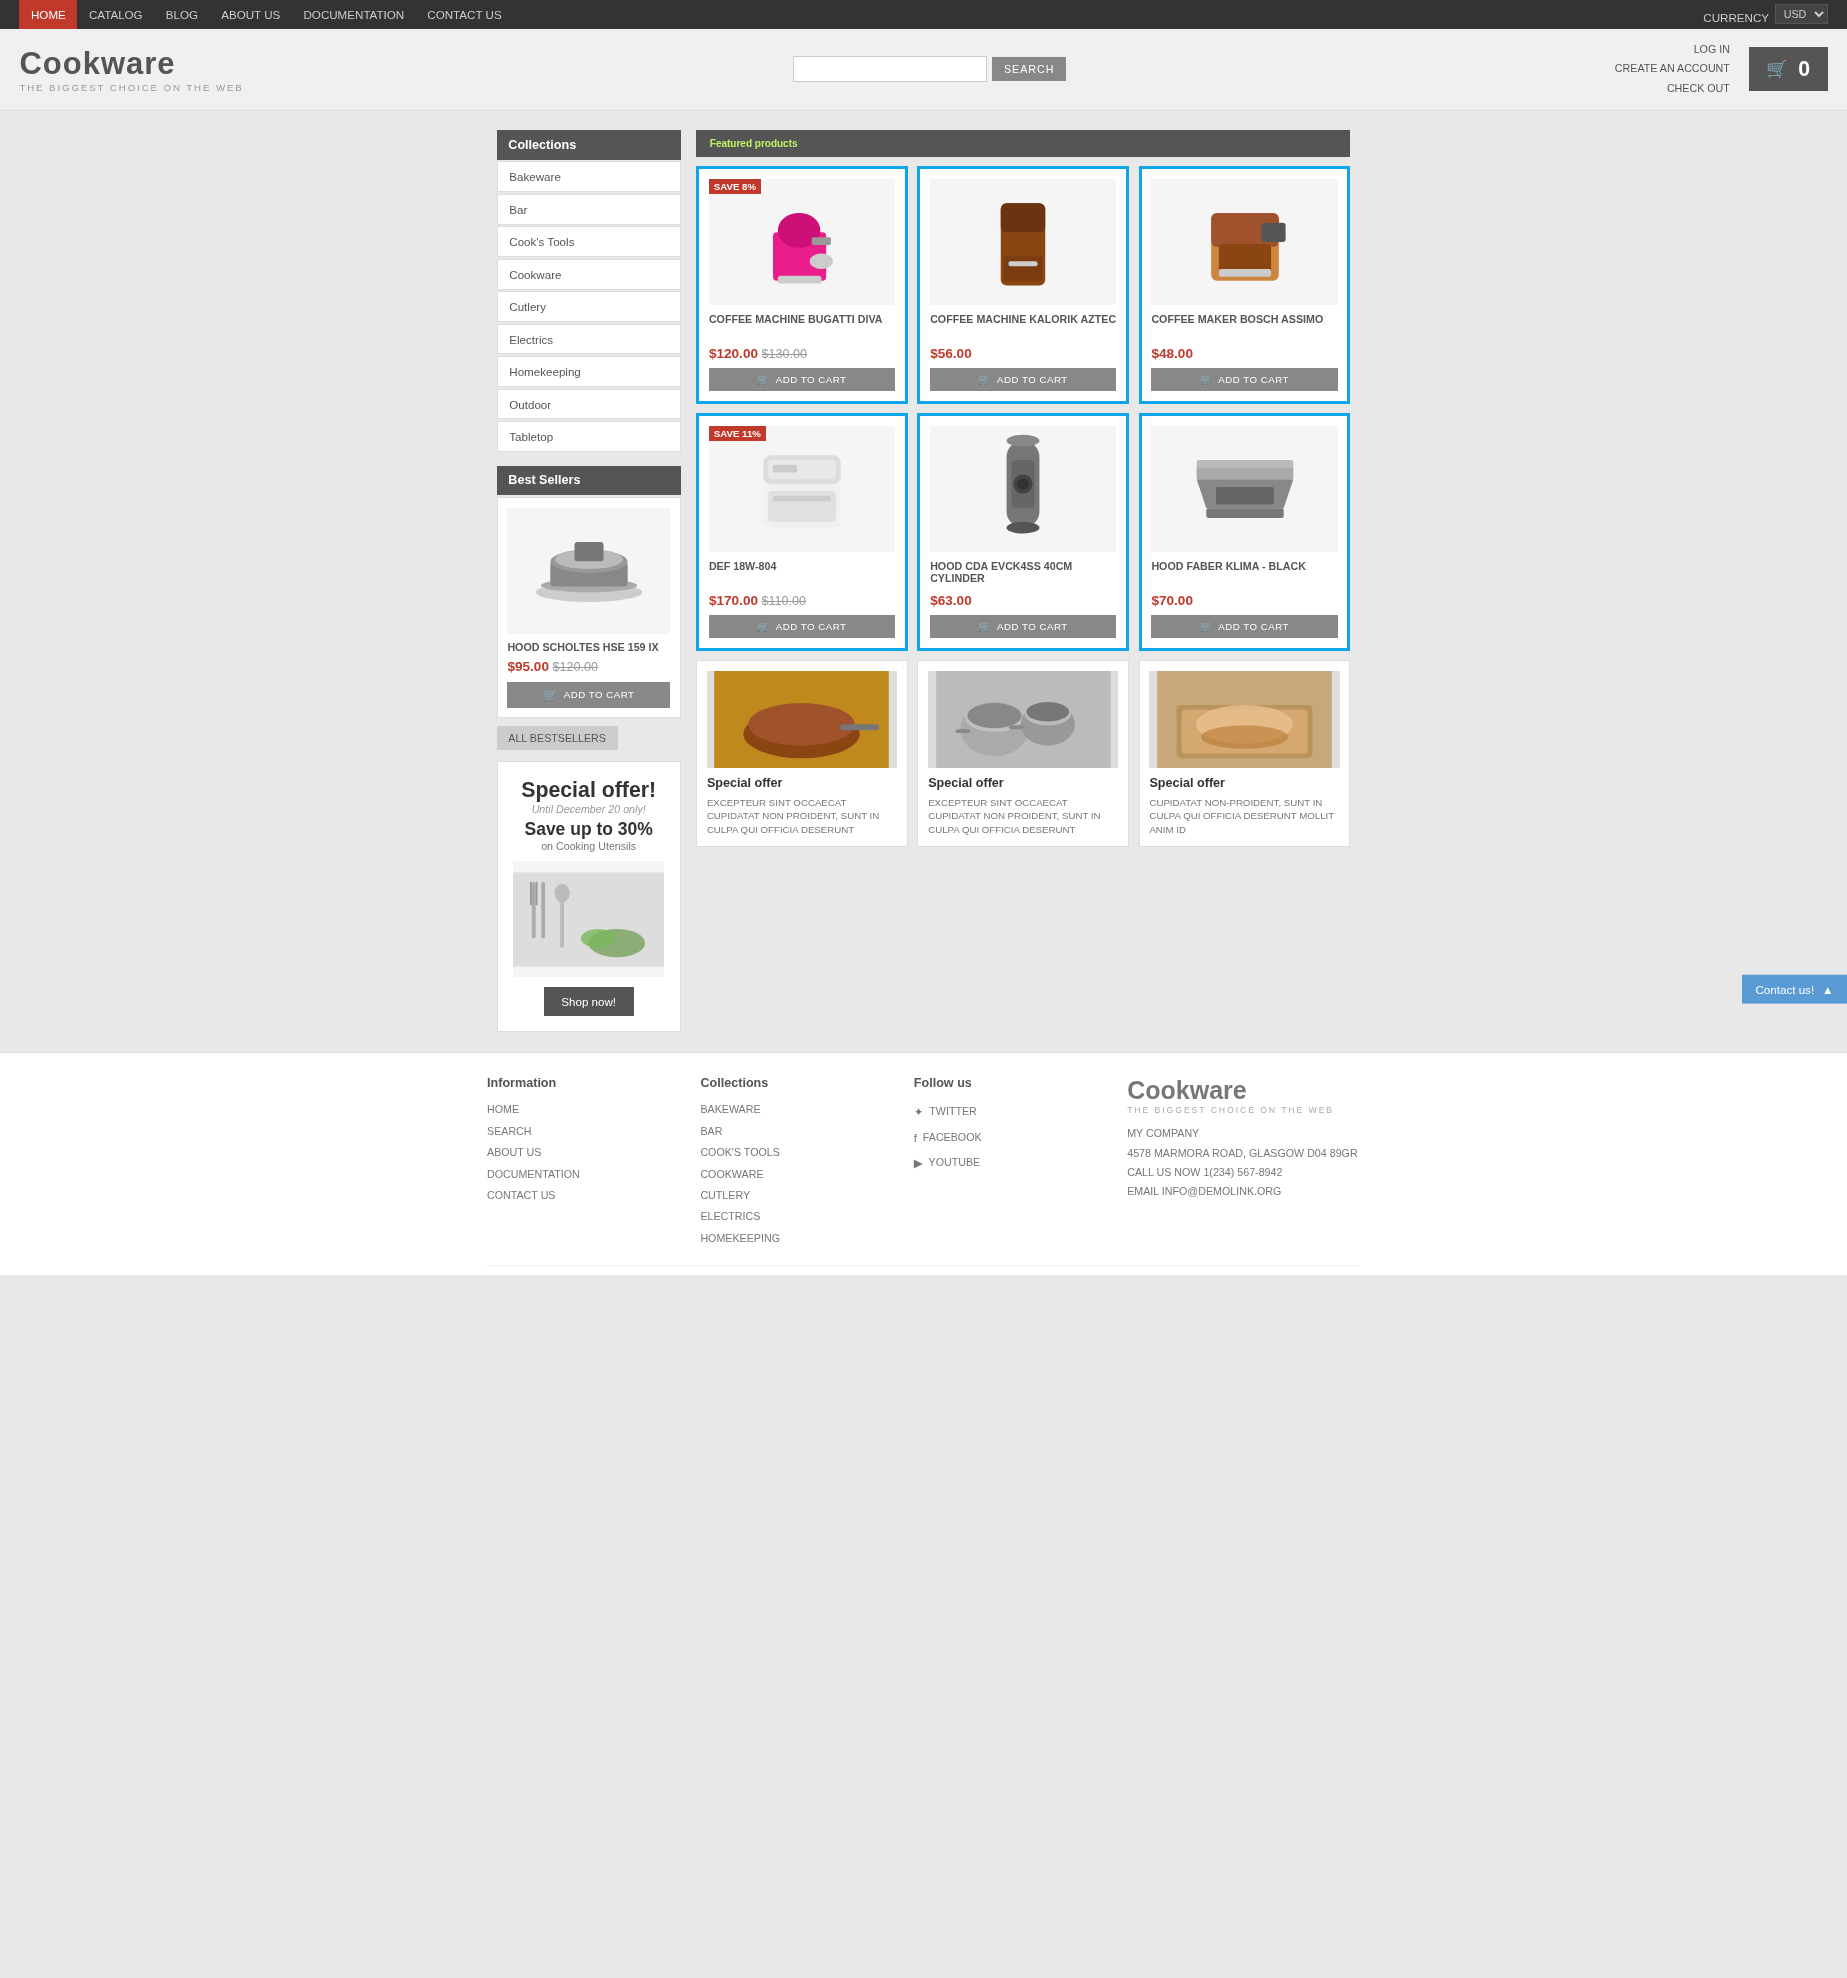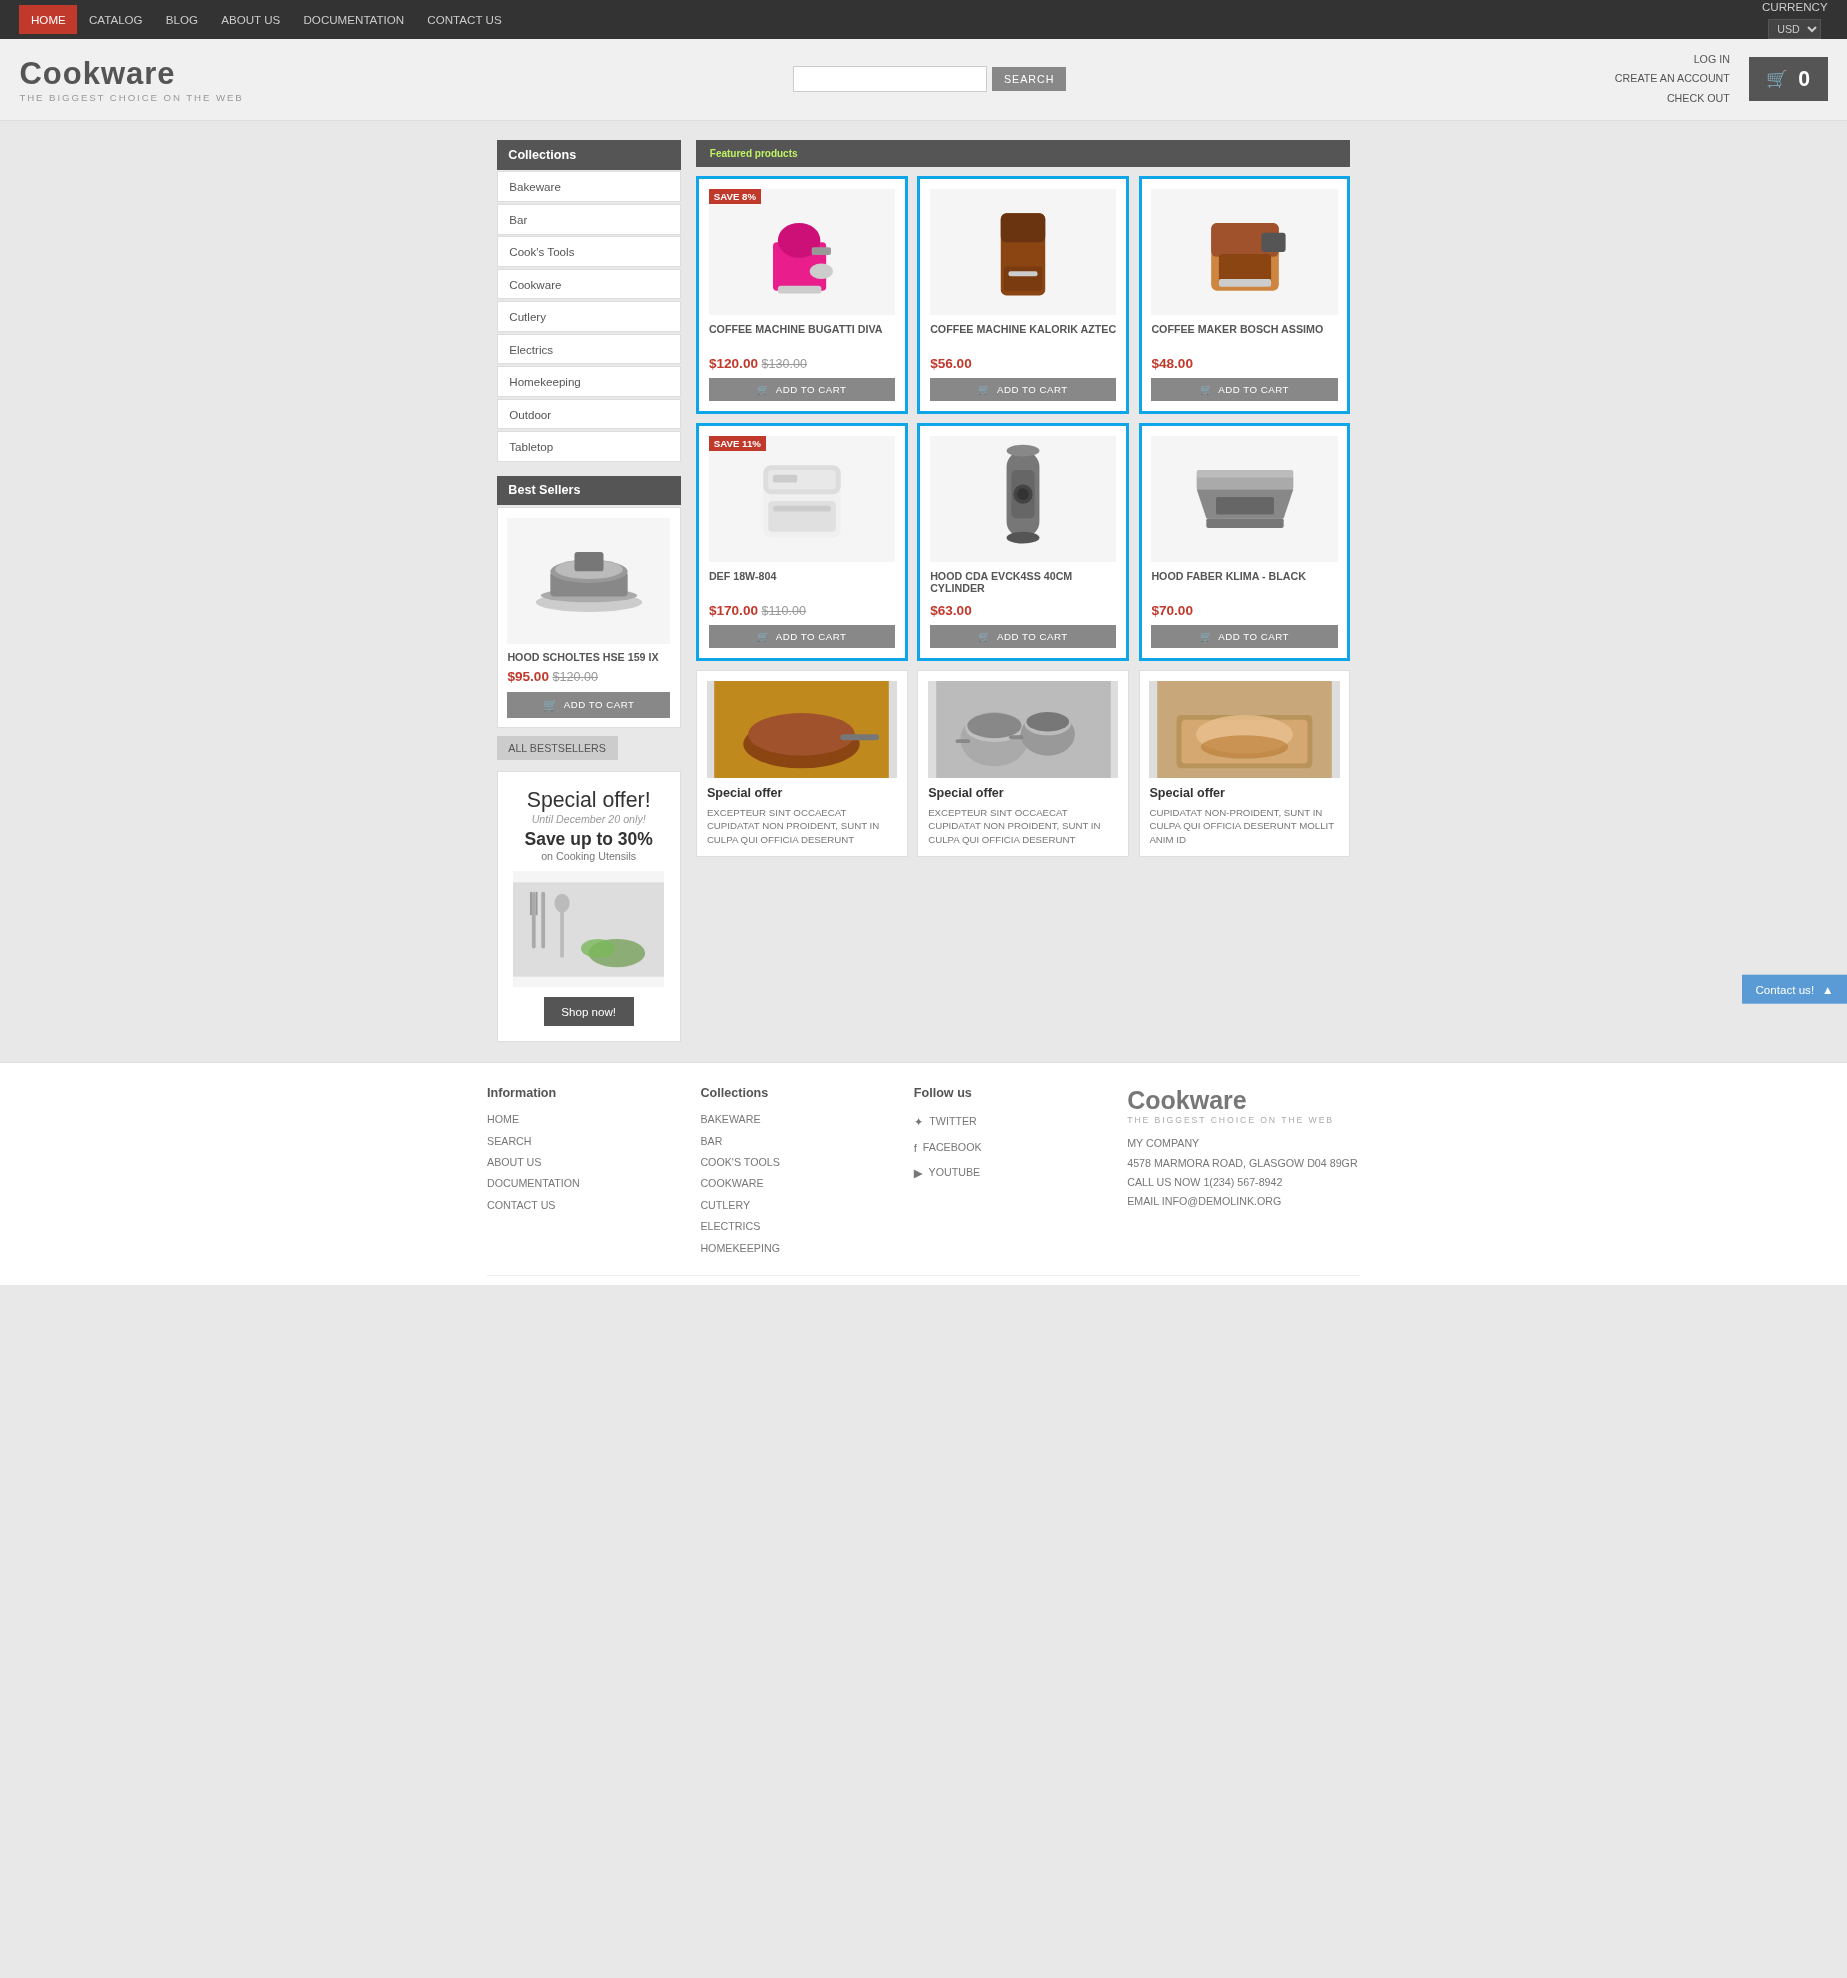--- a/index.html
+++ b/index.html
@@ -3,21 +3,21 @@
   <meta charset="utf-8">
   <style>
     * { box-sizing: border-box; margin: 0; padding: 0; }
     body { font-family: Arial, sans-serif; font-size: 12.6px; background: #e8e8e8; color: #333; }
 
     
     .top-nav { background: #333; display: flex; align-items: center; justify-content: space-between; padding: 0 19.4px; }
     .top-nav-links { display: flex; }
     .top-nav-links a { color: #ccc; text-decoration: none; padding: 7.8px 11.6px; font-size: 11.6px; display: block; }
     .top-nav-links a.active { color: #fff; background: #c0392b; }
-    .top-nav-currency { color: #ccc; font-size: 11.6px; display: flex; align-items: center; gap: 5.8px; flex-direction: column; }
+    .top-nav-currency { color: #ccc; font-size: 11.6px; display: flex; align-items: flex-end; gap: 5.8px; }
     .top-nav-currency select { background: #444; color: #ccc; border: 1px solid #555; padding: 1.9px 3.9px; font-size: 10.7px; }
 
     
     .header { background: #f0f0f0; padding: 11.6px 19.4px; display: flex; align-items: center; justify-content: space-between; border-bottom: 1px solid #ddd; }
     .logo { }
     .logo-title { font-size: 31px; font-weight: bold; color: #555; letter-spacing: 1px; }
     .logo-sub { font-size: 9.7px; color: #999; letter-spacing: 1.9px; text-transform: uppercase; }
     .header-search { display: flex; align-items: center; gap: 5.8px; }
     .header-search input { border: 1px solid #ccc; padding: 5.8px 9.7px; width: 194px; font-size: 11.6px; }
     .header-search button { background: #888; color: #fff; border: none; padding: 5.8px 11.6px; font-size: 10.7px; cursor: pointer; text-transform: uppercase; letter-spacing: 1px; }
@@ -37,21 +37,21 @@
     .best-sellers-title { background: #555; color: #fff; padding: 7.8px 11.6px; font-size: 12.6px; font-weight: bold; margin-top: 13.6px; margin-bottom: 1.9px; }
     .bestseller-card { background: #fff; border: 1px solid #ddd; padding: 9.7px; margin-bottom: 7.8px; }
     .bestseller-img { width: 100%; height: 126px; background: #f5f5f5; display: flex; align-items: center; justify-content: center; margin-bottom: 7.8px; overflow: hidden; }
     .bestseller-img svg { width: 116px; height: 78px; }
     .bestseller-name { font-size: 10.7px; color: #555; font-weight: bold; text-transform: uppercase; margin-bottom: 5.8px; }
     .bestseller-price { margin-bottom: 7.8px; }
     .price-sale { color: #c0392b; font-weight: bold; font-size: 13.6px; }
     .price-orig { color: #999; text-decoration: line-through; font-size: 12.6px; }
     .all-bestsellers-btn { background: #ccc; color: #555; border: none; padding: 5.8px 11.6px; font-size: 10.7px; cursor: pointer; text-transform: uppercase; margin-bottom: 11.6px; }
     .special-offer-box { background: #fff; border: 1px solid #ddd; padding: 15.5px; text-align: center; }
-    .special-offer-title { font-size: 21.3px; font-weight: normal; color: #333; }
+    .special-offer-title { font-size: 21.3px; font-weight: bold; color: #333; }
     .special-offer-until { font-size: 10.7px; color: #999; font-style: italic; margin-bottom: 3.9px; }
     .special-offer-save { font-size: 17.5px; font-weight: bold; color: #333; }
     .special-offer-on { font-size: 10.7px; color: #777; margin-bottom: 9.7px; }
     .special-offer-img { width: 100%; height: 116px; background: #f5f5f5; margin-bottom: 9.7px; display: flex; align-items: center; justify-content: center; overflow: hidden; }
     .shop-now-btn { background: #555; color: #fff; border: none; padding: 7.8px 17.5px; font-size: 11.6px; cursor: pointer; }
 
     
     .featured-section { flex: 1; }
     .featured-header { background: #555; color: #bef264; padding: 7.8px 13.6px; font-size: 10px; font-weight: bold; margin-bottom: 9.7px; }
     .products-grid { display: grid; grid-template-columns: repeat(3, 1fr); gap: 9.7px; margin-bottom: 9.7px; }

